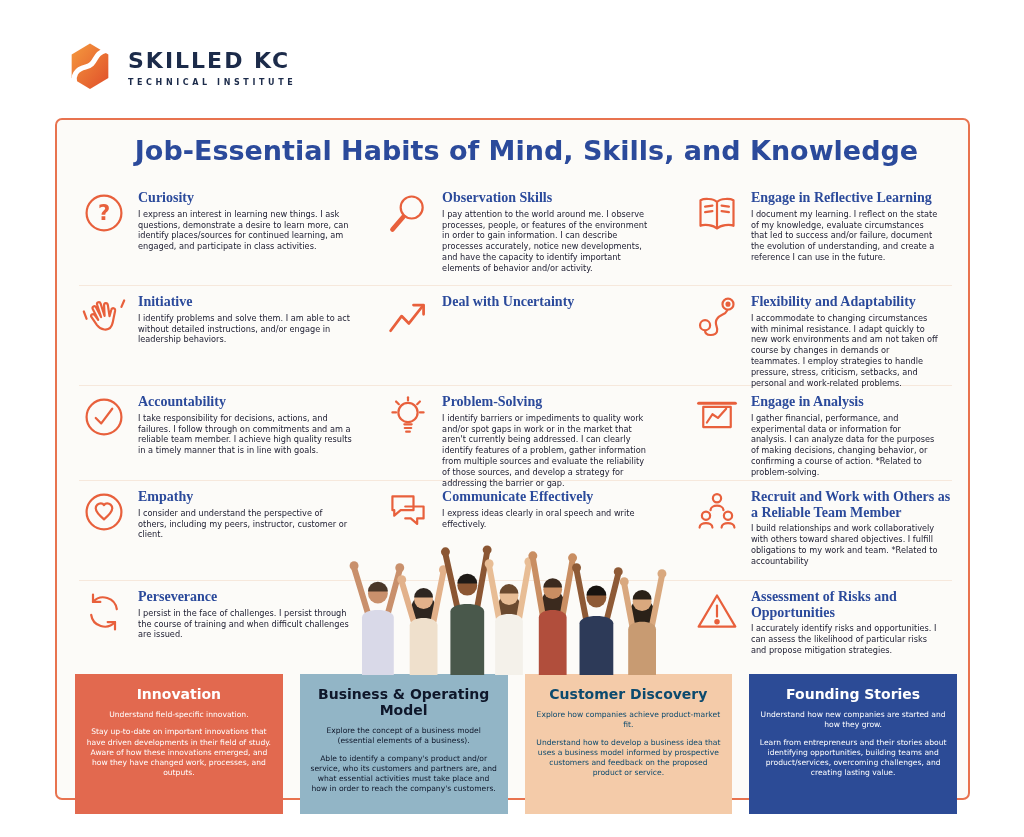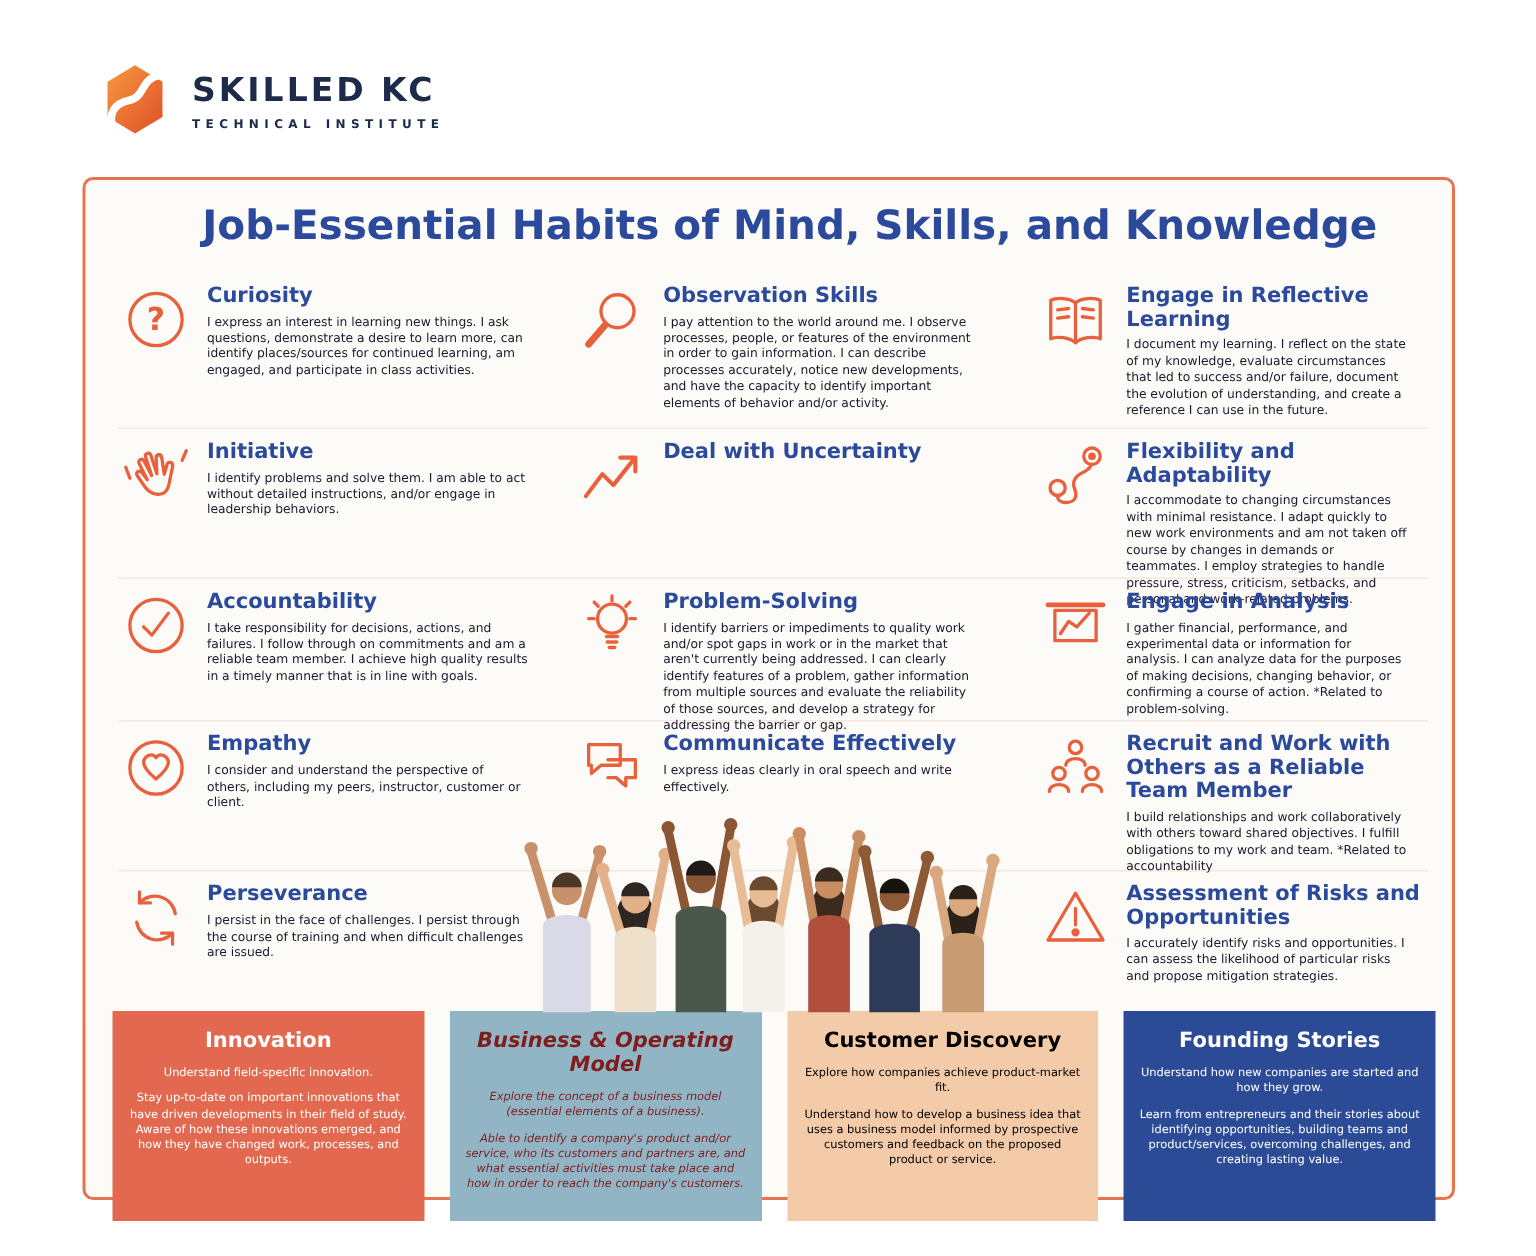--- a/index.html
+++ b/index.html
@@ -24,35 +24,35 @@
   .hrow.r1 { height:104px; }
   .hrow.r2 { height:100px; }
   .hrow.r3 { height:95px; }
   .hrow.r4 { height:100px; }
   .hrow.r5 { height:87px; border-bottom:none; }
   .habit { display:flex; gap:9px; }
   .hrow .habit:nth-child(2) { padding-left:16px; }
   .hrow .habit:nth-child(3) { padding-left:28px; }
   .hicon { flex:0 0 50px; display:flex; justify-content:center; align-items:flex-start; padding-top:1px; }
   .hicon svg { width:44px; height:44px; stroke:#E8603C; fill:none; stroke-width:2.4; stroke-linecap:round; stroke-linejoin:round; }
-  .htext h3 { font-size:14px; font-weight:bold; color:#2B4A9B; margin-bottom:3px; line-height:1.12; }
+  .htext h3 { font-size:14px; font-weight:bold; color:#2B4A9B; margin-bottom:3px; line-height:1.12;font-family:Liberation Serif, serif; }
   .htext p { font-size:8.2px; line-height:1.33; color:#1B1B2F; padding-right:14px; }
 
   
   .people { position:absolute; left:287px; top:408px; width:330px; height:147px; z-index:3; pointer-events:none; }
 
   
   .programs { position:absolute; left:18px; right:11px; top:554px; height:118px;
               display:grid; grid-template-columns:repeat(4,1fr); gap:17px; z-index:2; }
   .program { padding:12px 10px; text-align:center; }
   .program h2 { font-size:14px; font-weight:bold; margin-bottom:8px; }
   .program p { font-size:7.6px; line-height:1.35; margin-bottom:7px; white-space:pre-line; }
   .p-innovation { background:#E2694F; color:#FFFFFF; }
-  .p-business   { background:#92B5C6; color:#7f1d1d;font-style:italic; }
-  .p-customer   { background:#F4CBA9; color:#000000; }
+  .p-business   { background:#92B5C6; color:#0f172a; }
+  .p-customer   { background:#F4CBA9; color:#0c4a6e; }
   .p-founding   { background:#2C4B96; color:#FFFFFF; }
 </style>
 </head>
 <body>
 
 <div class="page">
 
   <header class="logo">
     <svg class="logo-mark" viewBox="0 0 60 70">
       <defs>

